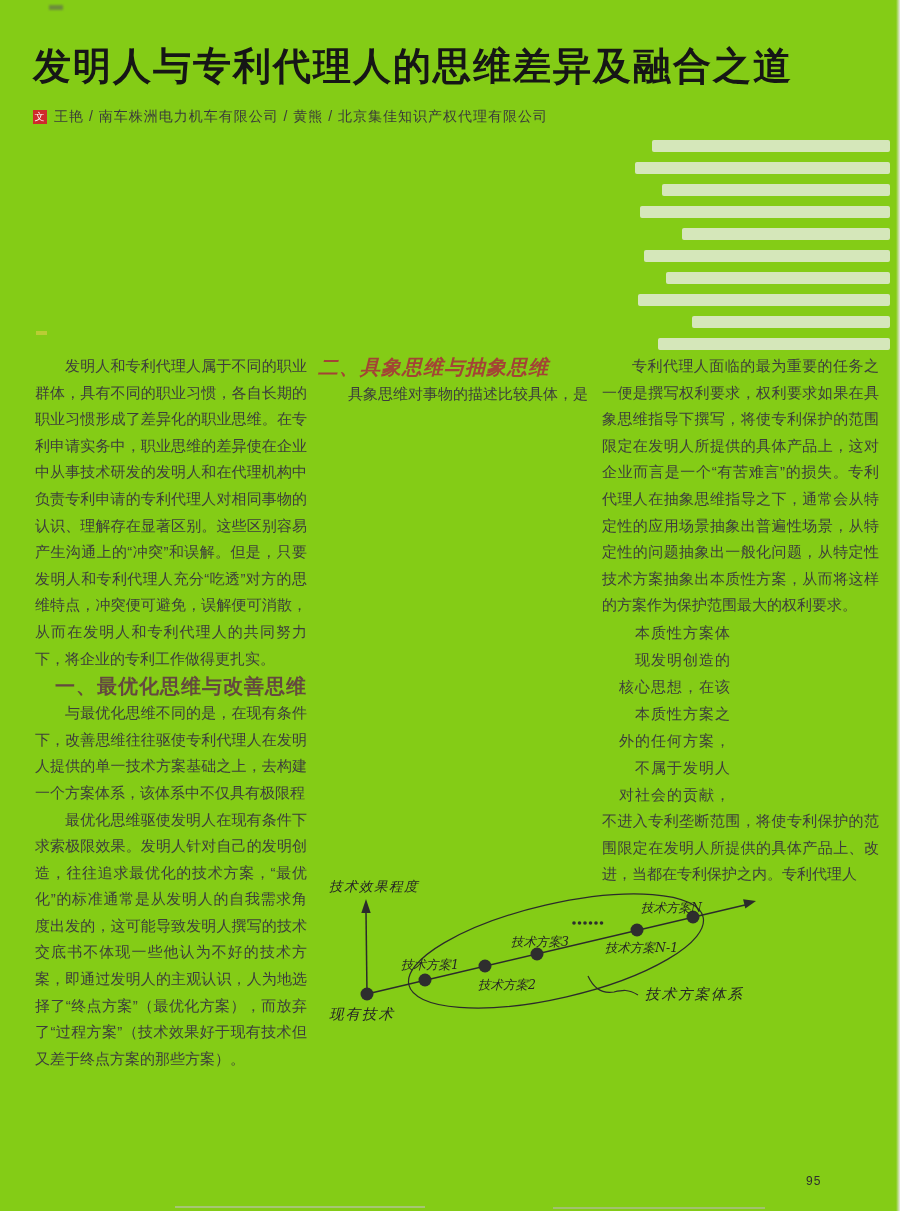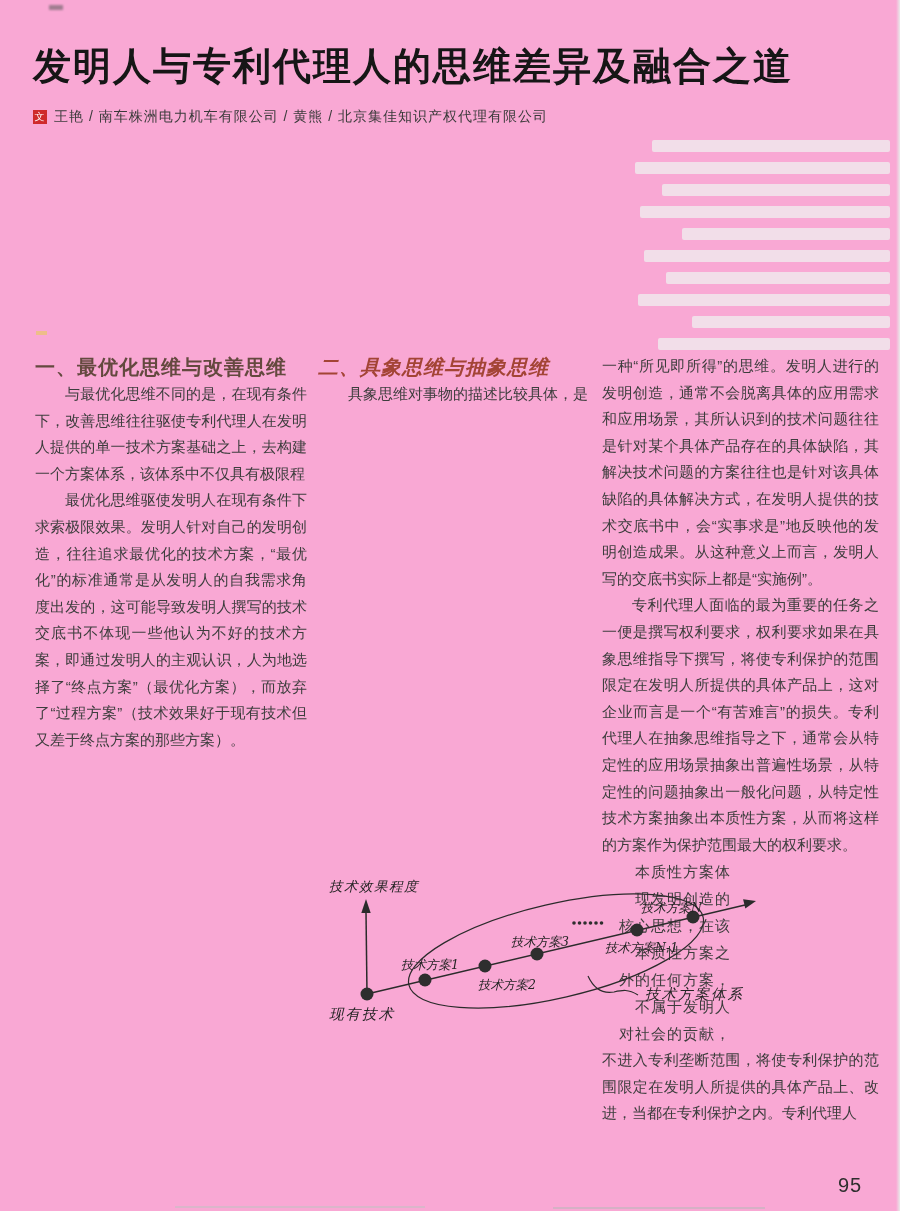--- a/index.html
+++ b/index.html
@@ -1,18 +1,18 @@
 <!DOCTYPE html>
 <html lang="zh"><head>
 <meta charset="utf-8">
 <style>
   html,body{margin:0;padding:0;background:#ffffff;}
   #page{
     position:relative;width:900px;height:1211px;margin:0 auto;
-    background:#f9a8d4;overflow:hidden;
+    background:#84cc16;overflow:hidden;
     font-family:"Liberation Sans","DejaVu Sans",sans-serif;
     color:#3d3d3d;
   }
   
   .title{
     position:absolute;left:33px;top:44px;width:830px;
     font-size:38px;font-weight:700;letter-spacing:2px;
     color:#161616;line-height:1.2;white-space:nowrap;
   }
   .byline{
@@ -32,37 +32,37 @@
   .ghost div{height:12px;background:#f0f0f1;border-radius:2px;}
   
   .col{position:absolute;top:353px;font-size:15px;line-height:26.6px;text-align:justify;}
   #col1{left:35px;width:272px;}
   #col2{left:318px;width:272px;}
   #col3{left:602px;width:277px;}
   .col p{margin:0;}
   .indent{text-indent:2em;}
   .h1{
     margin:14px 0 0 0;font-size:20px;font-weight:700;letter-spacing:1px;
-    color:#64493f;line-height:28px;text-align:left;text-indent:0;
+    color:#64493f;line-height:28px;text-align:right;text-indent:0;
   }
   .h2{
     margin:186px 0 0 0;font-size:20px;font-weight:700;letter-spacing:1px;
     color:#a34435;line-height:28px;text-align:left;text-indent:0;font-style:italic;
   }
   .after-h{margin-top:21px;}
   .p-gap{margin-top:12px;}
   .narrow{
     margin:2px 0 0 148px;width:129px;line-height:27px;letter-spacing:1px;
     white-space:pre-line;text-align:right;
   }
   
   .diagram{position:absolute;left:315px;top:868px;width:452px;height:166px;}
   .dg-label{font-family:"DejaVu Serif","Liberation Serif",serif;font-style:italic;fill:#252525;}
   
-  .page-number{position:absolute;left:838px;top:1174px;font-size:20px;color:#2e2e2e;letter-spacing:1px;}
+  .page-number{position:absolute;left:806px;top:1174px;font-size:12px;color:#2e2e2e;letter-spacing:1px;}
   .smudge-top{position:absolute;left:49px;top:5px;width:14px;height:5px;background:#5a5a5a;opacity:.55;filter:blur(1px);}
   .smudge-yellow{position:absolute;left:36px;top:331px;width:11px;height:4px;background:#e6cf4e;opacity:.55;filter:blur(.5px);}
   .edge-right{position:absolute;right:0;top:0;width:4px;height:1211px;background:linear-gradient(to left,#e9e9e9,rgba(255,255,255,0));}
   .smudge-b1{position:absolute;left:175px;top:1206px;width:250px;height:2px;background:#c2c2c2;opacity:.55;filter:blur(.4px);}
   .smudge-b2{position:absolute;left:553px;top:1207px;width:212px;height:2px;background:#b9b9b9;opacity:.55;filter:blur(.4px);}
 </style>
 </head>
 <body>
 
 <div id="page">
@@ -86,32 +86,32 @@
     <div style="width:250px"></div>
       <div style="width:208px"></div>
       <div style="width:246px"></div>
     <div style="width:224px"></div>
       <div style="width:252px"></div>
       <div style="width:198px"></div>
     <div style="width:232px"></div>
   </div>
 
   <div class="col" id="col1">
+    <p class="indent">发明人和专利代理人属于不同的职业群体，具有不同的职业习惯，各自长期的职业习惯形成了差异化的职业思维。在专利申请实务中，职业思维的差异使在企业中从事技术研发的发明人和在代理机构中负责专利申请的专利代理人对相同事物的认识、理解存在显著区别。这些区别容易产生沟通上的“冲突”和误解。但是，只要发明人和专利代理人充分“吃透”对方的思维特点，冲突便可避免，误解便可消散，从而在发明人和专利代理人的共同努力下，将企业的专利工作做得更扎实。</p>
     <p class="h1">一、最优化思维与改善思维</p>
     <p class="indent">与最优化思维不同的是，在现有条件下，改善思维往往驱使专利代理人在发明人提供的单一技术方案基础之上，去构建一个方案体系，该体系中不仅具有极限程</p>
     <p class="indent after-h">最优化思维驱使发明人在现有条件下求索极限效果。发明人针对自己的发明创造，往往追求最优化的技术方案，“最优化”的标准通常是从发明人的自我需求角度出发的，这可能导致发明人撰写的技术交底书不体现一些他认为不好的技术方案，即通过发明人的主观认识，人为地选择了“终点方案”（最优化方案），而放弃了“过程方案”（技术效果好于现有技术但又差于终点方案的那些方案）。</p>
   </div>
 
   <div class="col" id="col2">
     <p class="h2">二、具象思维与抽象思维</p>
     <p class="indent after-h">具象思维对事物的描述比较具体，是</p>
   </div>
 
   <div class="col" id="col3">
-    <p>一种“所见即所得”的思维。发明人进行的发明创造，通常不会脱离具体的应用需求和应用场景，其所认识到的技术问题往往是针对某个具体产品存在的具体缺陷，其解决技术问题的方案往往也是针对该具体缺陷的具体解决方式，在发明人提供的技术交底书中，会“实事求是”地反映他的发明创造成果。从这种意义上而言，发明人写的交底书实际上都是“实施例”。</p>
     <p class="indent p-gap">专利代理人面临的最为重要的任务之一便是撰写权利要求，权利要求如果在具象思维指导下撰写，将使专利保护的范围限定在发明人所提供的具体产品上，这对企业而言是一个“有苦难言”的损失。专利代理人在抽象思维指导之下，通常会从特定性的应用场景抽象出普遍性场景，从特定性的问题抽象出一般化问题，从特定性技术方案抽象出本质性方案，从而将这样的方案作为保护范围最大的权利要求。</p>
     <p class="narrow">本质性方案体
 现发明创造的
 核心思想，在该
 本质性方案之
 外的任何方案，
 不属于发明人
 对社会的贡献，</p>
     <p>不进入专利垄断范围，将使专利保护的范围限定在发明人所提供的具体产品上、改进，当都在专利保护之内。专利代理人</p>
   </div>

